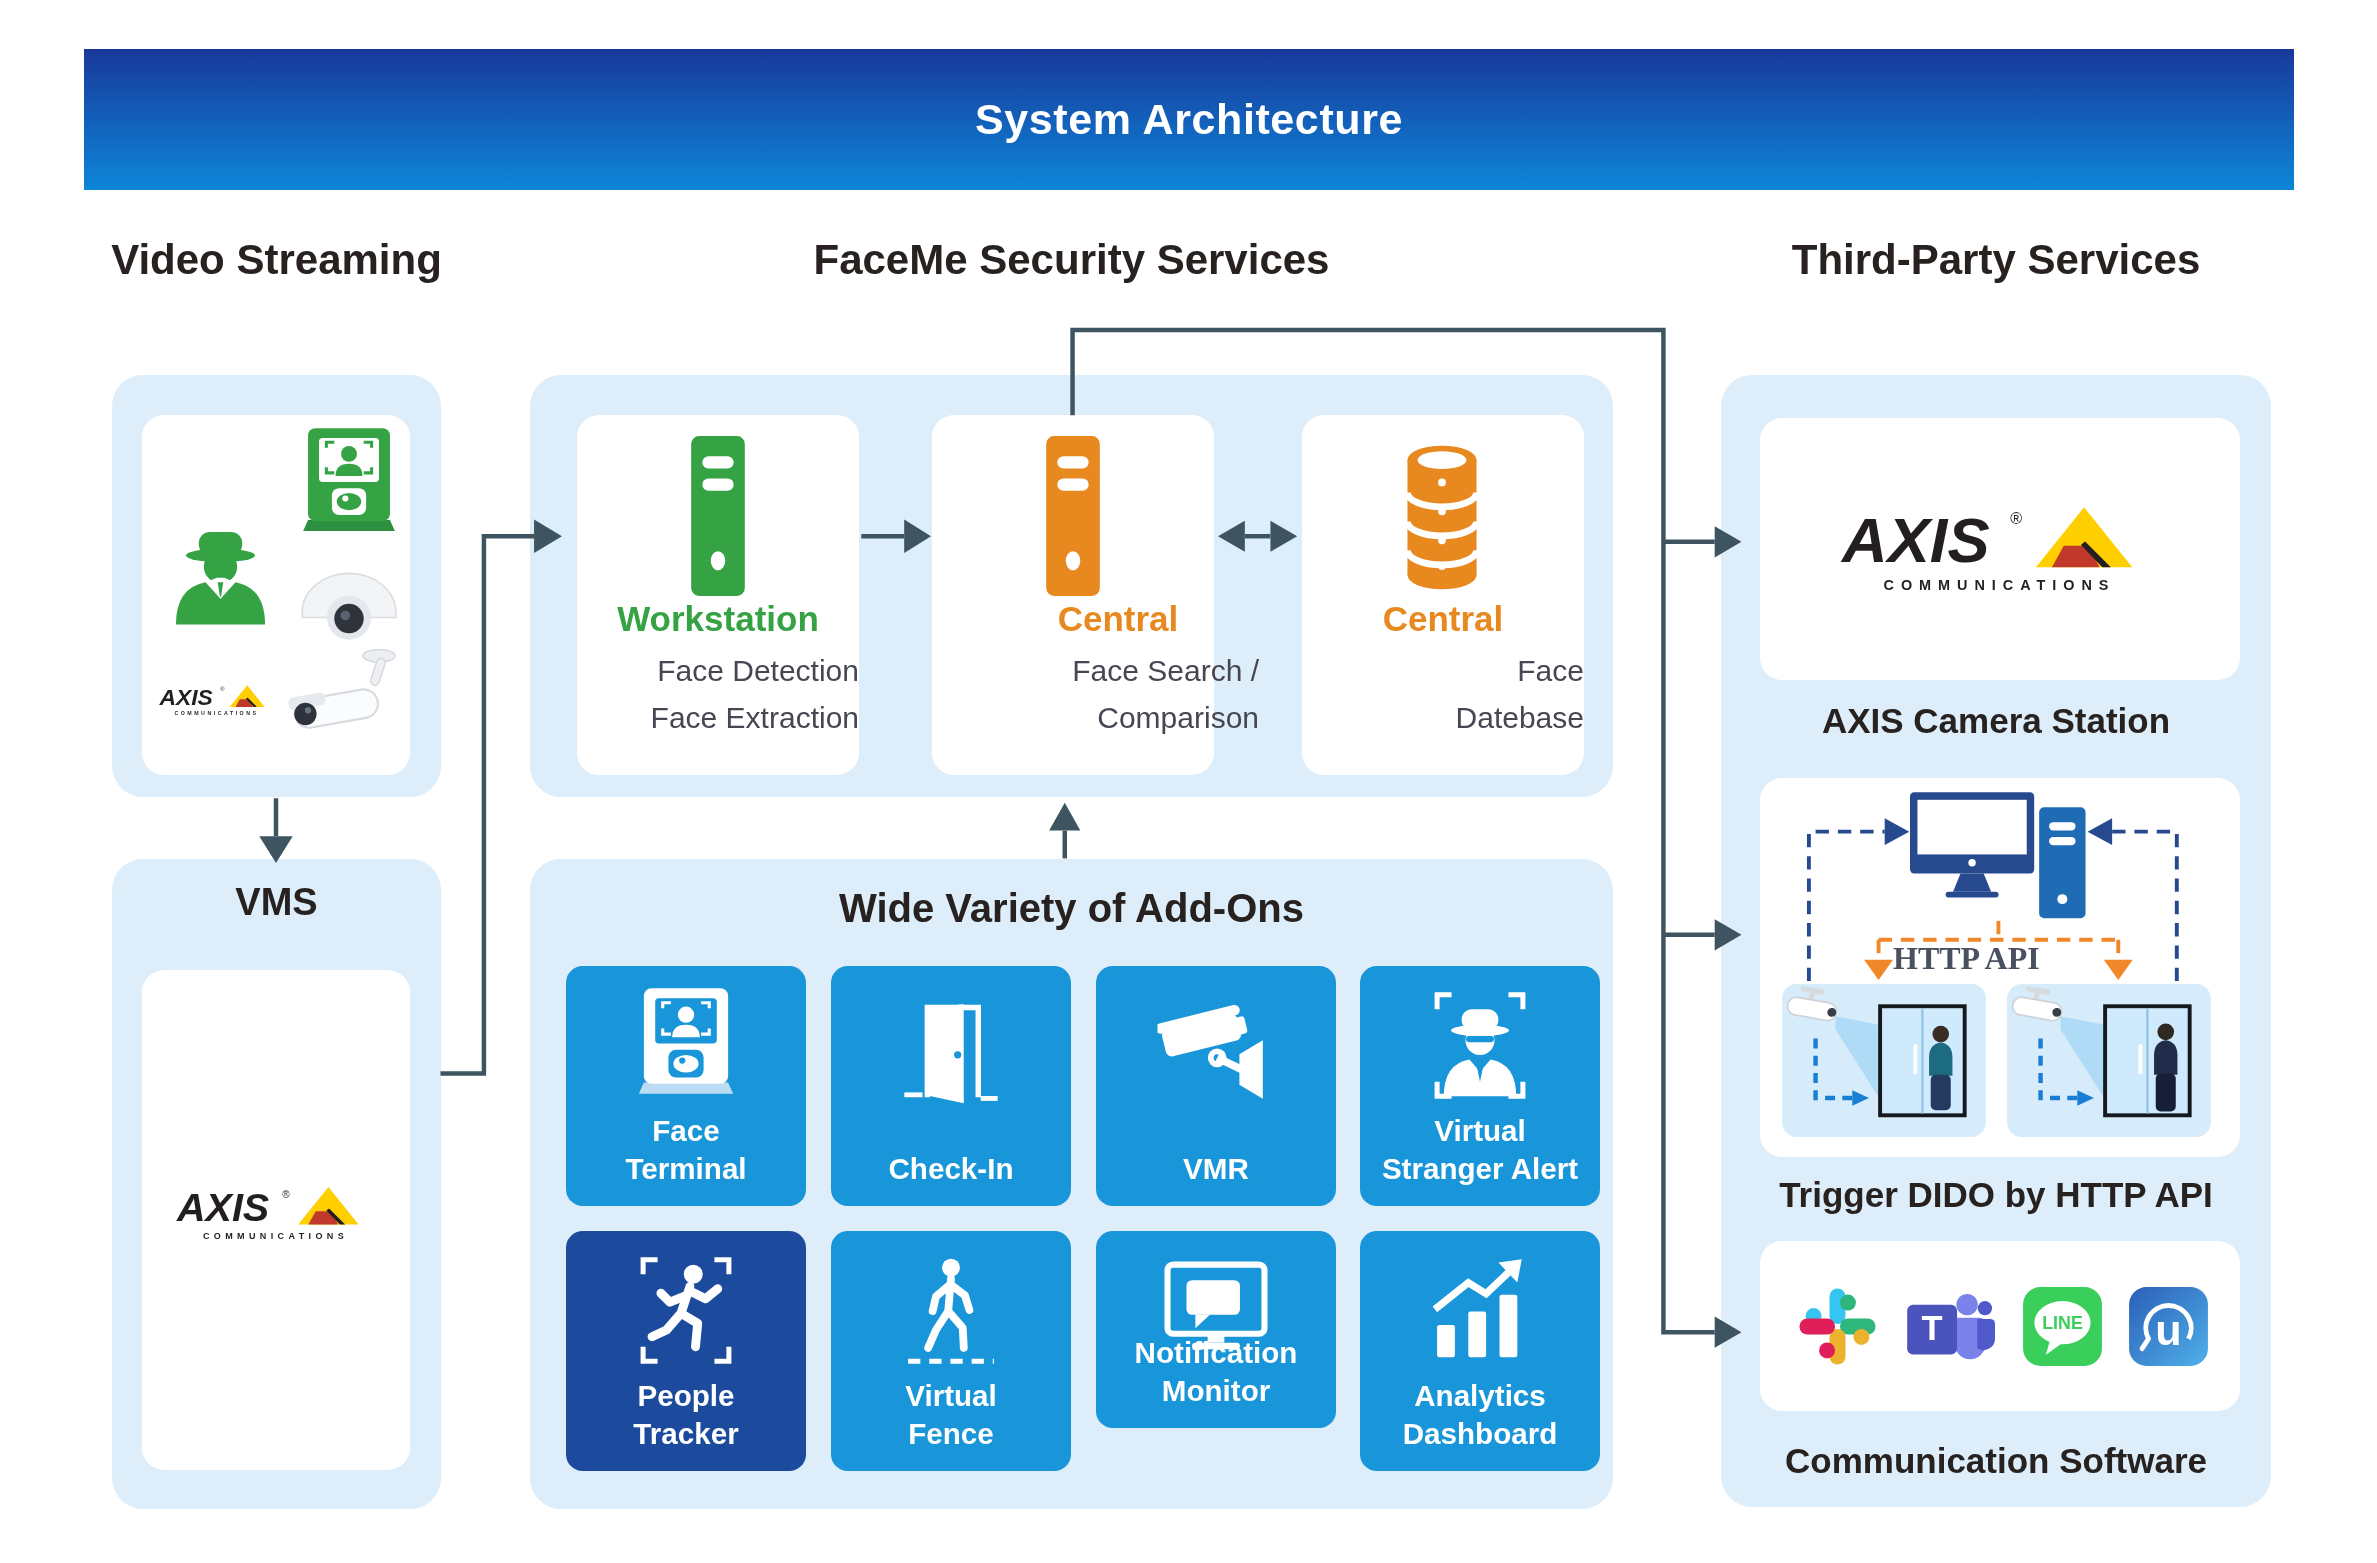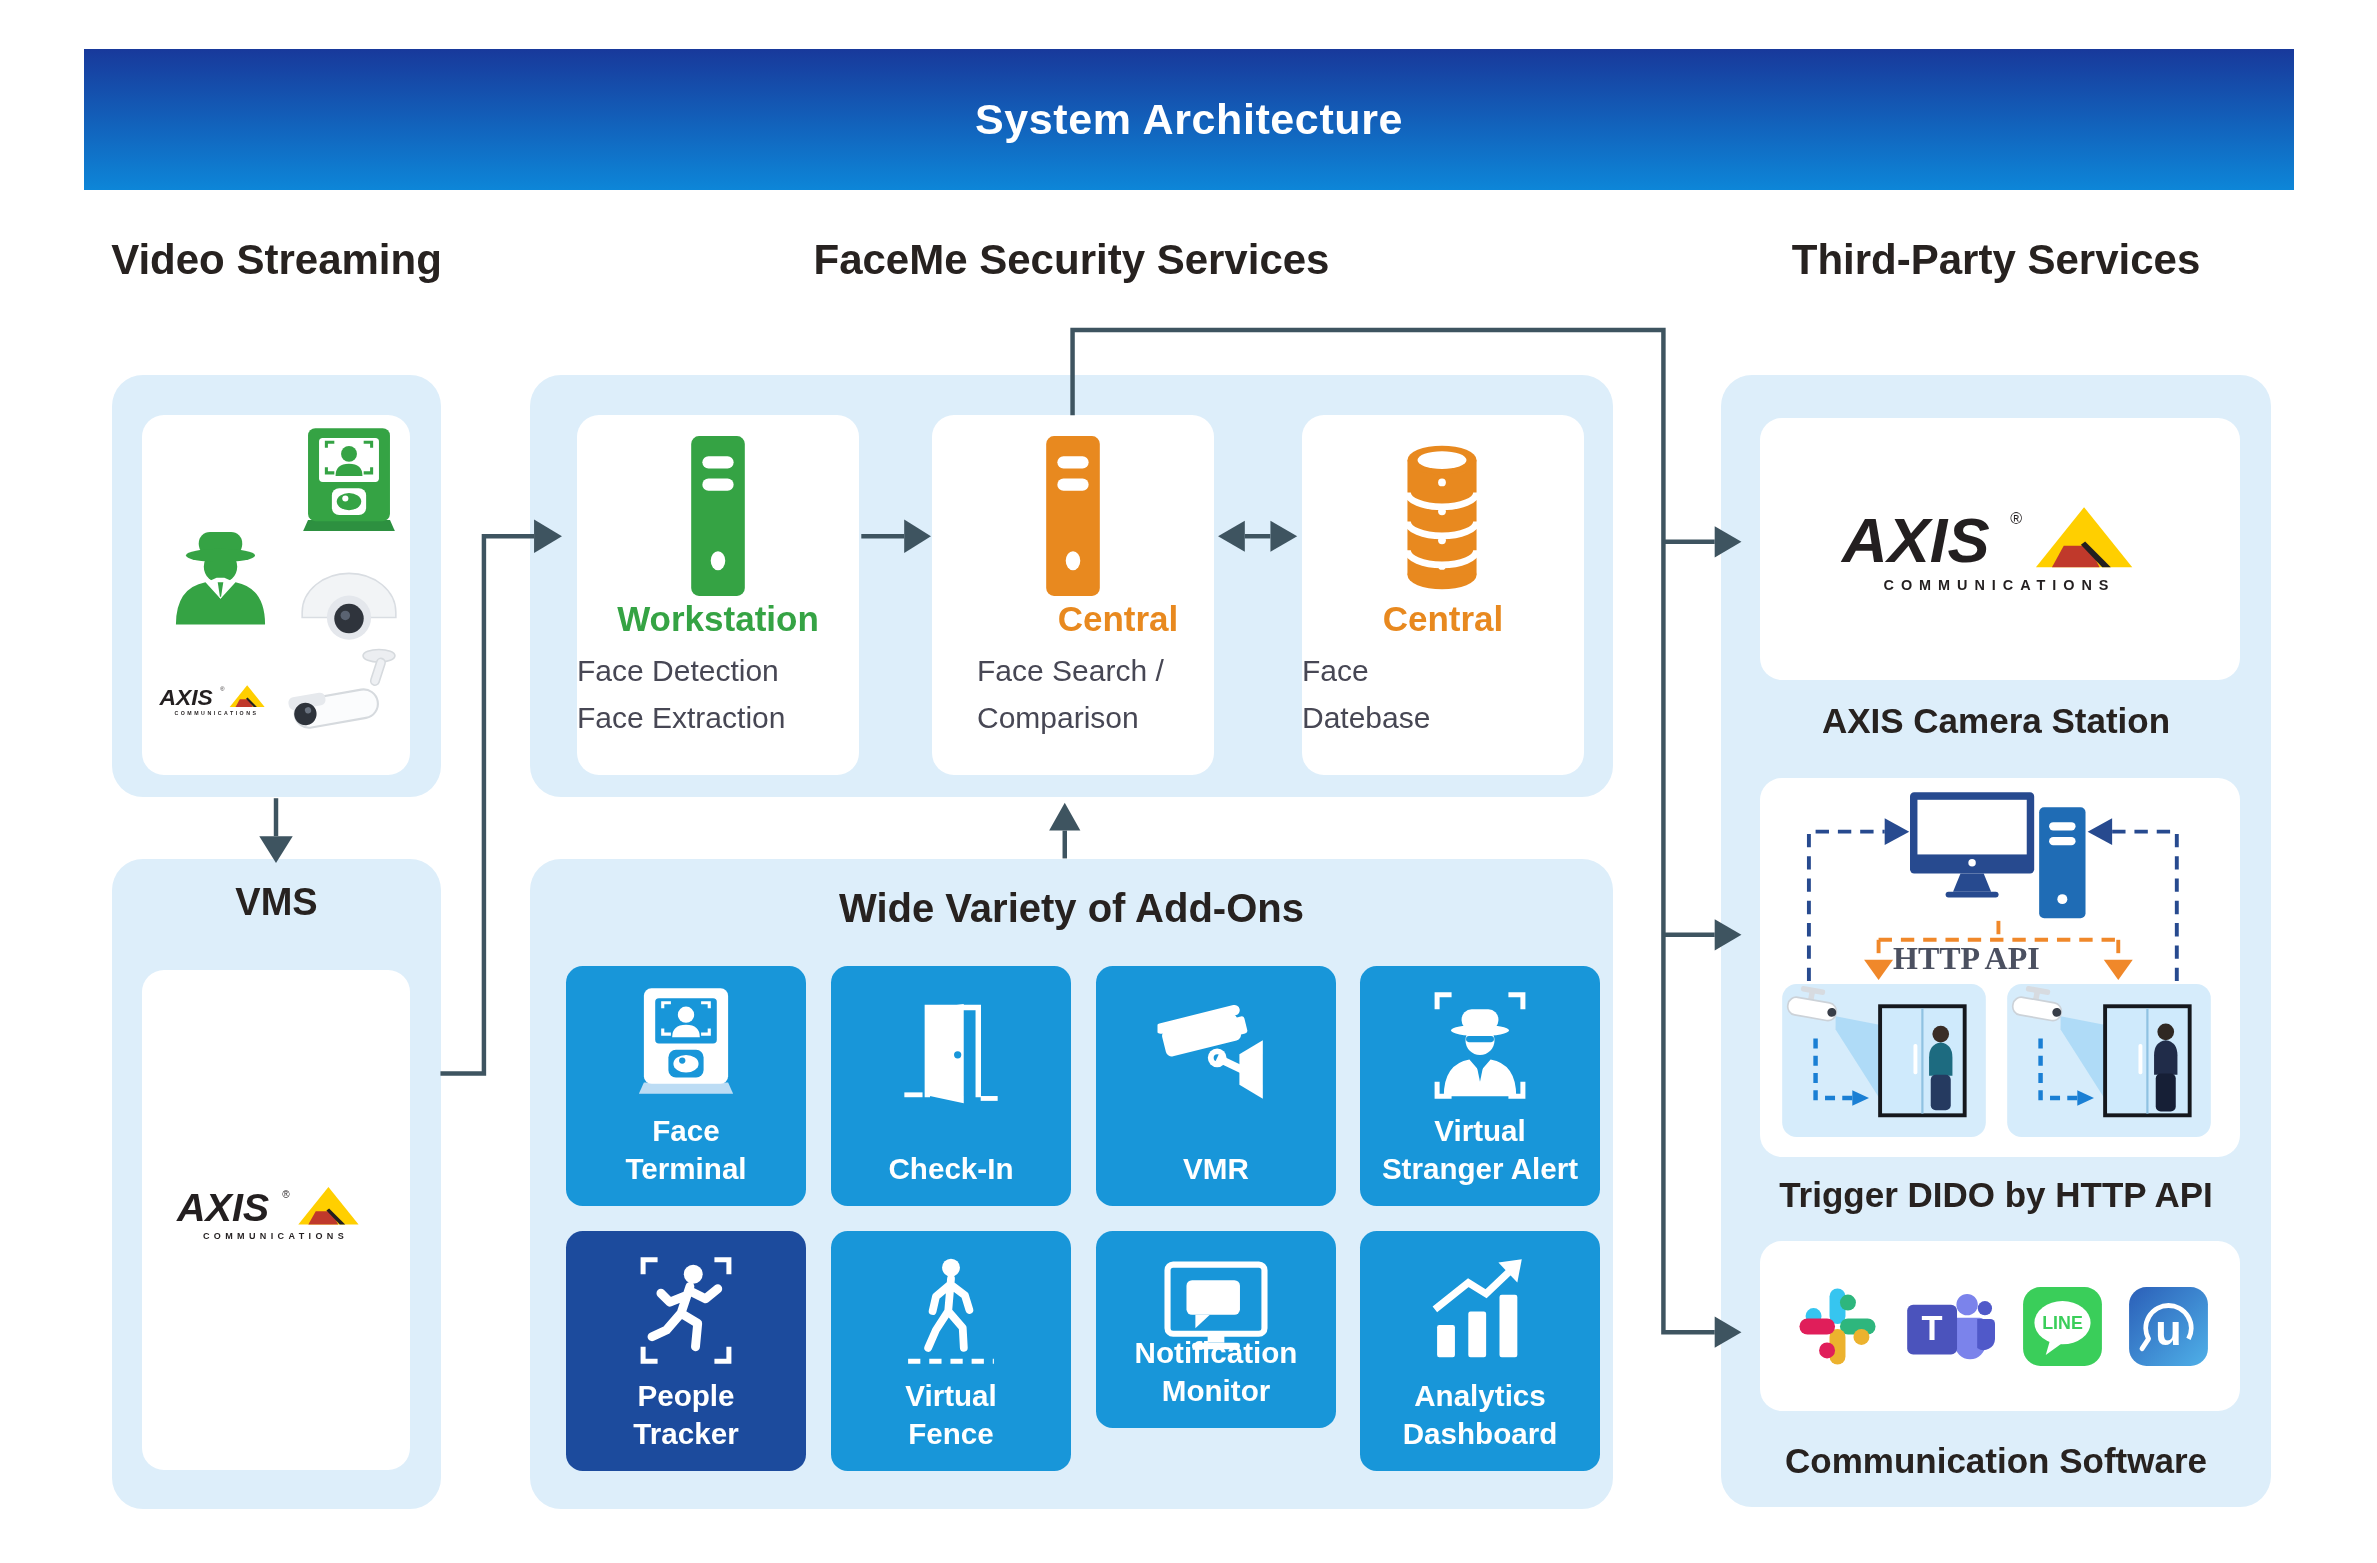--- a/index.html
+++ b/index.html
@@ -16,21 +16,21 @@
   .abs{position:absolute;}
   .banner{left:84px; top:49px; width:2210px; height:141px;
     background:linear-gradient(180deg, var(--banner-top) 0%, var(--banner-bottom) 100%);
     display:flex; align-items:center; justify-content:center;}
   .banner h1{color:#fff; font-size:43px; font-weight:700; letter-spacing:0.6px;}
   .colhead{top:233px; height:54px; display:flex; align-items:center; justify-content:center;
     font-size:42px; font-weight:700; color:var(--heading); white-space:nowrap;}
   .container{background:var(--container-blue); border-radius:31px;}
   .card{background:#fff; border-radius:22px;}
   .nodetitle{font-size:35px; font-weight:700; text-align:center; width:100%;}
-  .nodesub{font-size:30px; font-weight:500; color:var(--subtext); text-align:left; width:100%;
+  .nodesub{font-size:30px; font-weight:500; color:var(--subtext); text-align:right; width:100%;
     line-height:1.55; white-space:pre-line;}
   .biglabel{font-size:38px; font-weight:700; color:var(--heading); text-align:center; width:100%;}
   .caption{font-size:35px; font-weight:600; color:var(--heading); text-align:center; white-space:nowrap;}
   .addon-tile{border-radius:16.7px; background:var(--tile-blue);}
   .addon-tile.dark{background:var(--tile-dark-blue);}
   .addon-label{position:absolute; left:0; right:0; bottom:18px; text-align:center; color:#fff;
     font-size:29.6px; font-weight:600; line-height:1.28; white-space:pre-line;}
   .addon-icon{position:absolute; left:50%; top:21px; transform:translateX(-50%);}
   .http-label{font-size:32px; font-weight:700; color:var(--http-label); white-space:nowrap;font-family:Liberation Serif, serif;}
   .overlay{position:absolute; left:0; top:0; width:2377px; height:1563px; pointer-events:none;}

